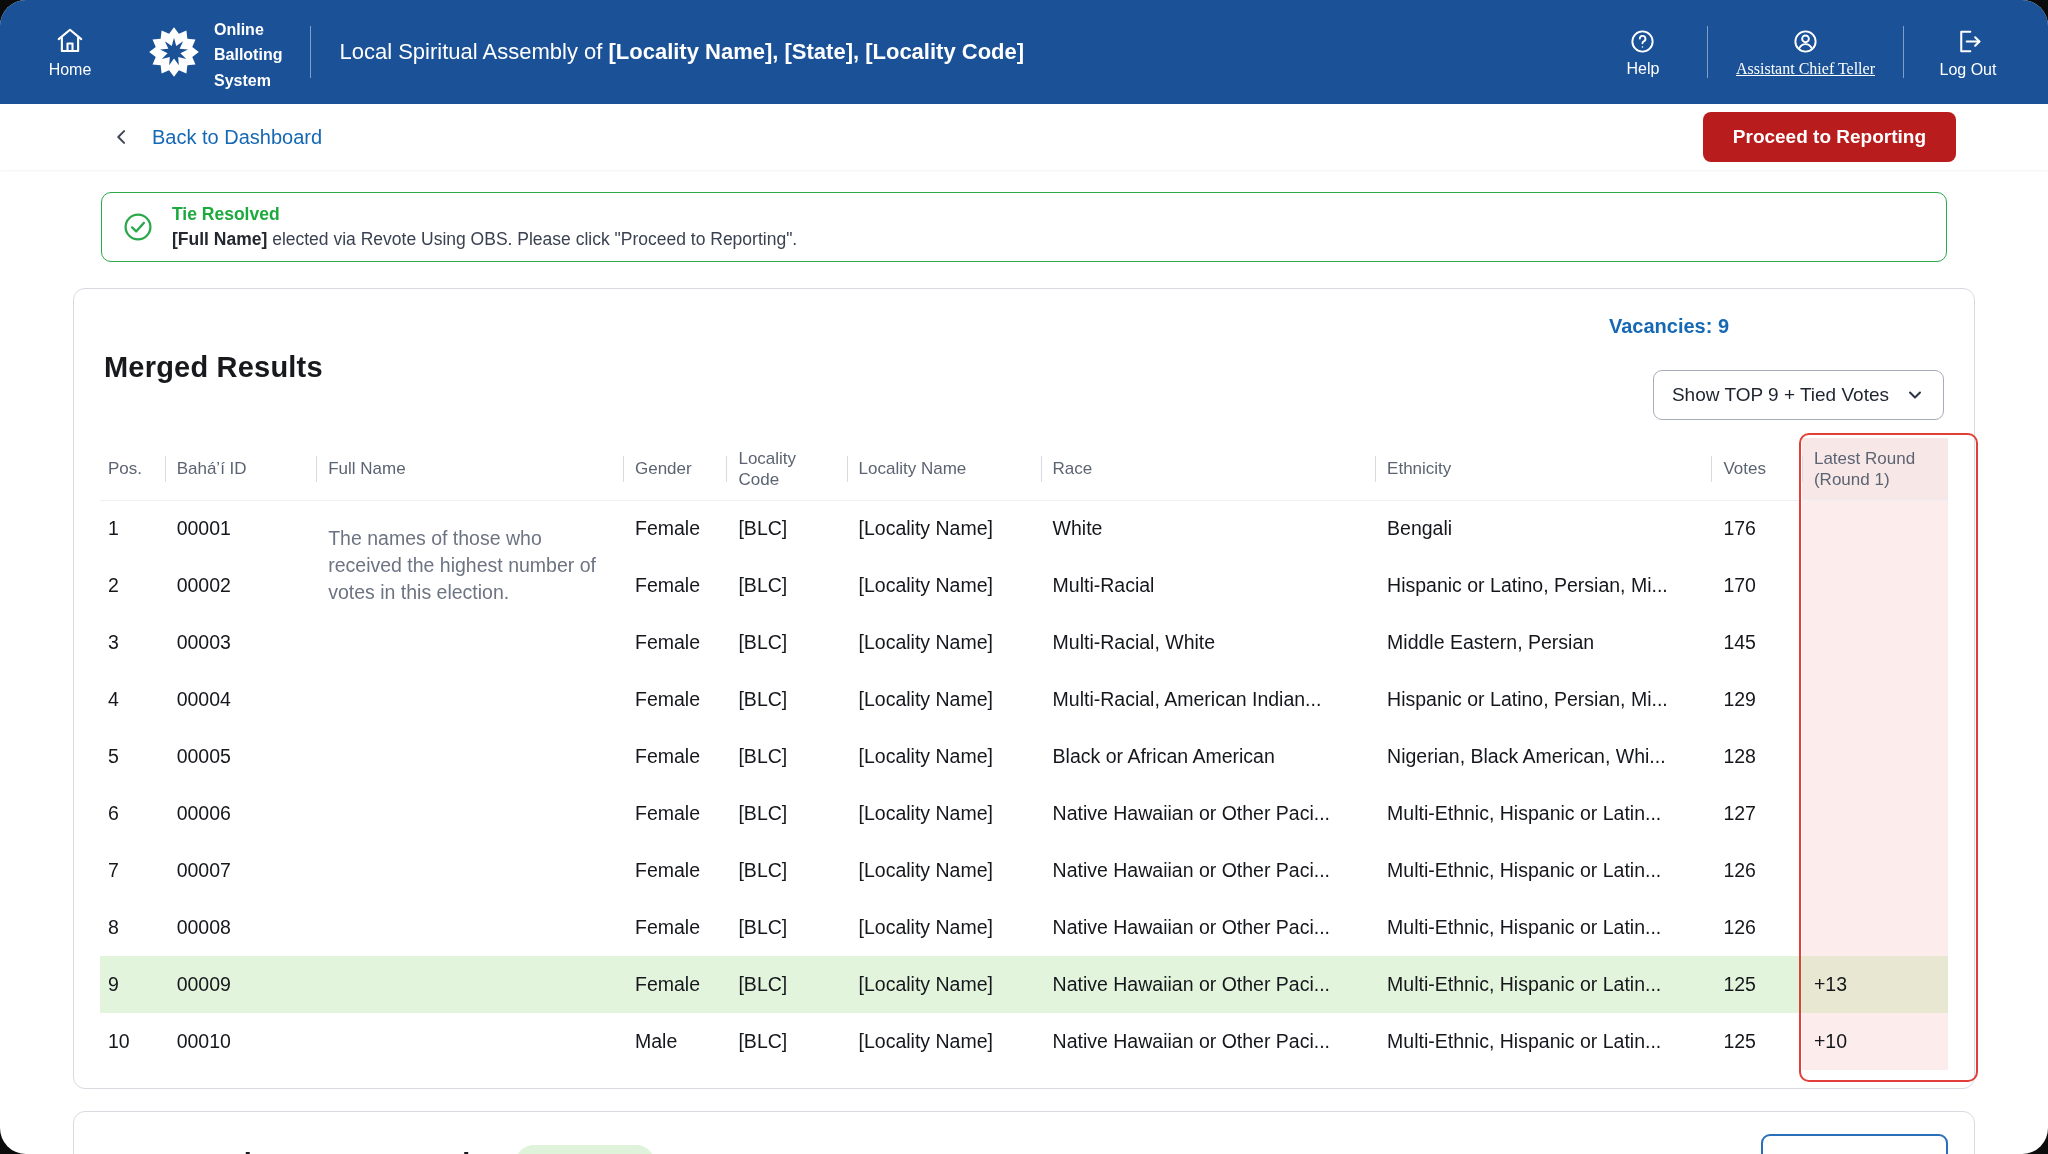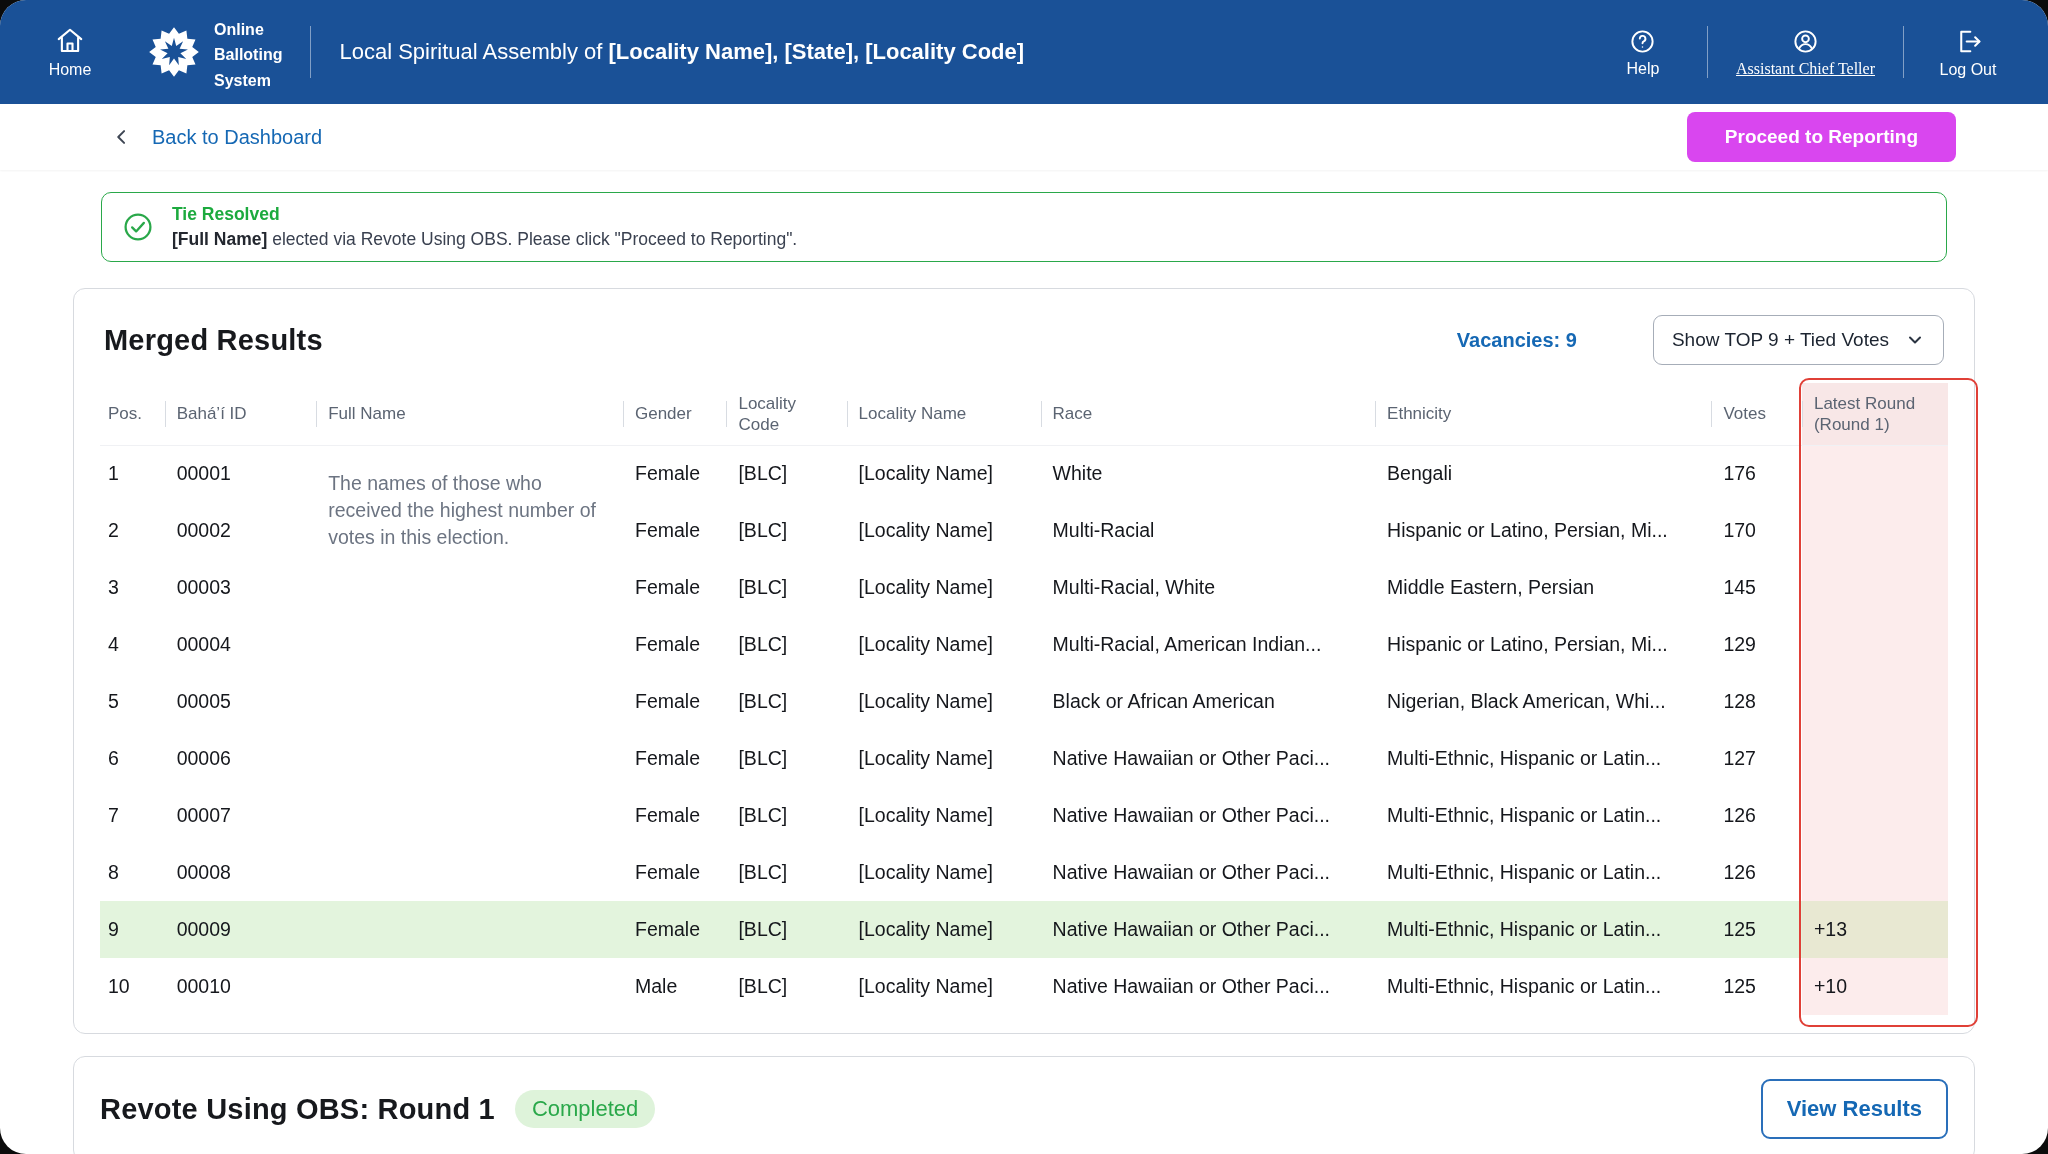--- a/index.html
+++ b/index.html
@@ -33,40 +33,40 @@
   .icon { display: inline-flex; align-items: center; justify-content: center; }
 
   
   .subheader {
     flex: 0 0 66px; display: flex; align-items: center;
     padding: 0 92px 0 112px; background: #fff;
     box-shadow: 0 1px 2px rgba(0,0,0,.05);
   }
   .back-link { display: flex; align-items: center; gap: 20px; color: #1568b4; font-size: 20px; cursor: pointer; text-decoration: none; }
   .proceed-btn {
-    margin-left: auto; background: #d946ef; color: #fff; font-family: inherit;
+    margin-left: auto; background: #b91c1c; color: #fff; font-family: inherit;
     font-size: 19px; font-weight: bold; border: none; border-radius: 8px;
-    padding: 14px 38px; cursor: pointer;
+    padding: 14px 30px; cursor: pointer;
   }
 
   
   .alert {
     margin: 22px 101px 0; border: 1px solid #2aa84a; border-radius: 10px;
     display: flex; align-items: center; gap: 18px; padding: 11px 20px;
   }
   .alert-title { color: #1caa3e; font-weight: bold; font-size: 17.5px; margin-bottom: 4px; }
   .alert-msg { font-size: 17.5px; color: #3a4150; }
   .alert-msg b { color: #23272f; }
 
   
   .card { margin: 26px 73px 0; border: 1px solid #d7dadf; border-radius: 12px; background: #fff; }
   .results-card { padding: 22px 26px 18px; }
   .card-head { display: flex; align-items: center; margin: 4px 4px 18px; }
   .card-head h2, .revote-card h2 { font-size: 29px; color: #17191d; letter-spacing: .2px; }
-  .head-right { margin-left: auto; display: flex; align-items: center; gap: 32px; }
+  .head-right { margin-left: auto; display: flex; gap: 32px; flex-direction: column; }
   .vacancies { color: #1568b4; font-weight: bold; font-size: 20px; }
   .filter-btn {
     display: flex; align-items: center; gap: 16px; background: #fff; font-family: inherit;
     border: 1px solid #a6adb8; border-radius: 9px; padding: 13px 18px;
     font-size: 19px; color: #1c2430; cursor: pointer; margin-left: 44px;
   }
 
   
   .table-wrap { position: relative; }
   table { width: 100%; border-collapse: collapse; table-layout: fixed; }

